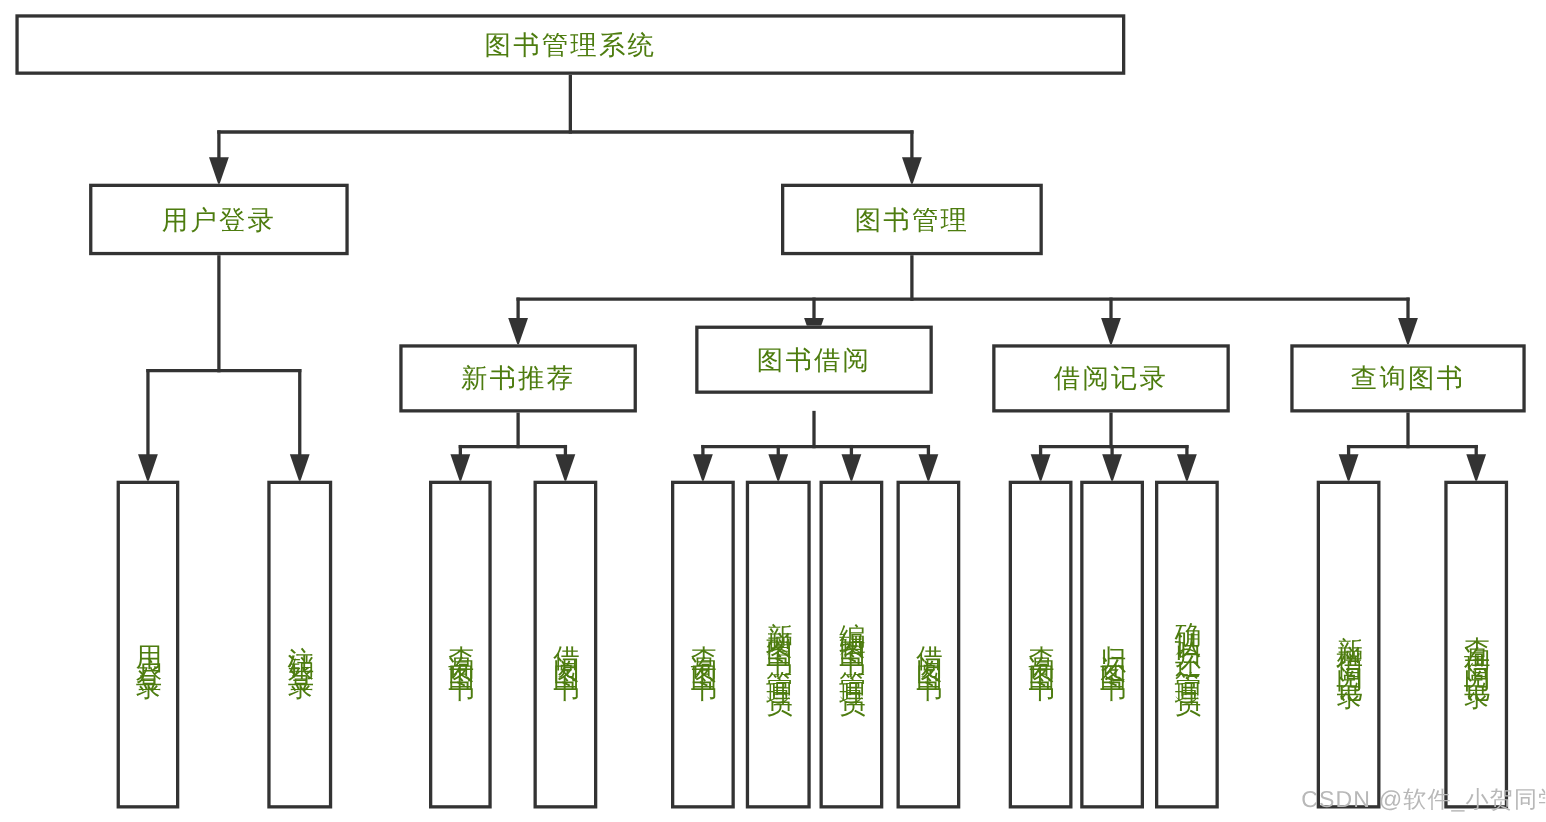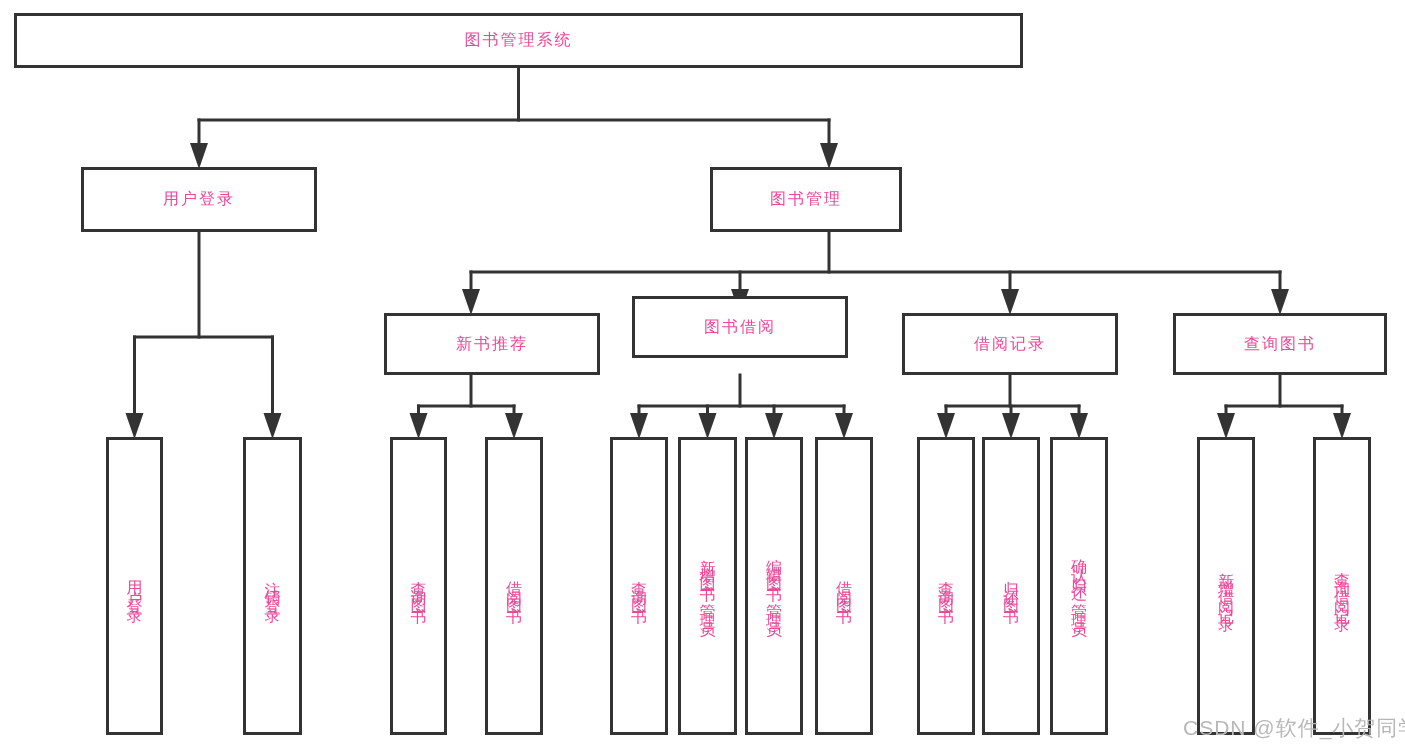--- a/index.html
+++ b/index.html
@@ -26,23 +26,23 @@
     box-sizing: border-box;
     border: 3px solid #333333;
     background: #ffffff;
     display: flex;
     align-items: center;
     justify-content: center;
     z-index: 2;
     color: #222222;
   }
   .node .lbl {
-    font-size: 16px;
+    font-size: 24px;
     letter-spacing: 2px;
-    color: #ec4899;
+    color: #4d7c0f;
     white-space: nowrap;
   }
   .node.v .lbl {
     writing-mode: vertical-rl;
     text-orientation: mixed;
     letter-spacing: 9px;
     white-space: normal;
     line-height: 1;
   }
   .watermark {
@@ -117,25 +117,25 @@
       <polygon points="1333,413 1351,413 1342,439" fill="#333333"></polygon>
     </svg>
 
   <div class="node h" style="left: 14px; top: 13px; width: 1009px; height: 55px;">
     <span class="lbl">图书管理系统</span>
   </div>
 
   <div class="node h" style="left: 81px; top: 167px; width: 236px; height: 65px;">
     <span class="lbl">用户登录</span>
   </div>
-  <div class="node h" style="left: 710px; top: 167px; width: 192px; height: 65px;">
+  <div class="node h" style="left: 710px; top: 167px; width: 238px; height: 65px;">
     <span class="lbl">图书管理</span>
   </div>
 
-  <div class="node h" style="left: 363px; top: 313px; width: 216px; height: 62px; margin-left: 21px;">
+  <div class="node h" style="left: 363px; top: 313px; width: 216px; height: 62px;">
     <span class="lbl">新书推荐</span>
   </div>
   <div class="node h" style="left: 632px; top: 296px; width: 216px; height: 62px;">
     <span class="lbl">图书借阅</span>
   </div>
   <div class="node h" style="left: 902px; top: 313px; width: 216px; height: 62px;">
     <span class="lbl">借阅记录</span>
   </div>
   <div class="node h" style="left: 1173px; top: 313px; width: 214px; height: 62px;">
     <span class="lbl">查询图书</span>

